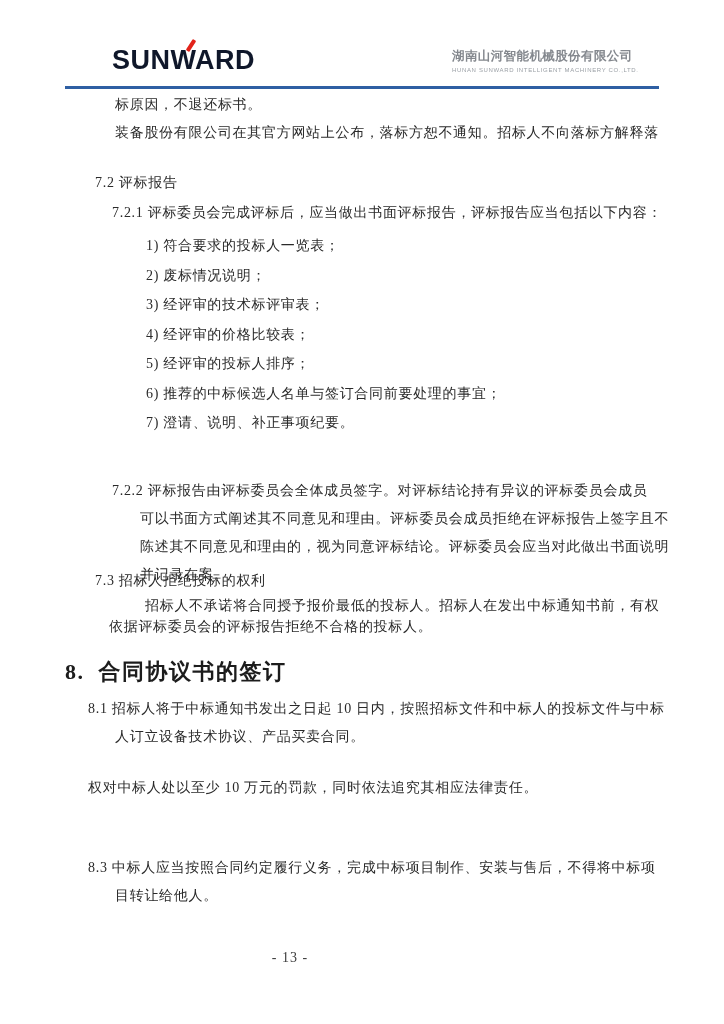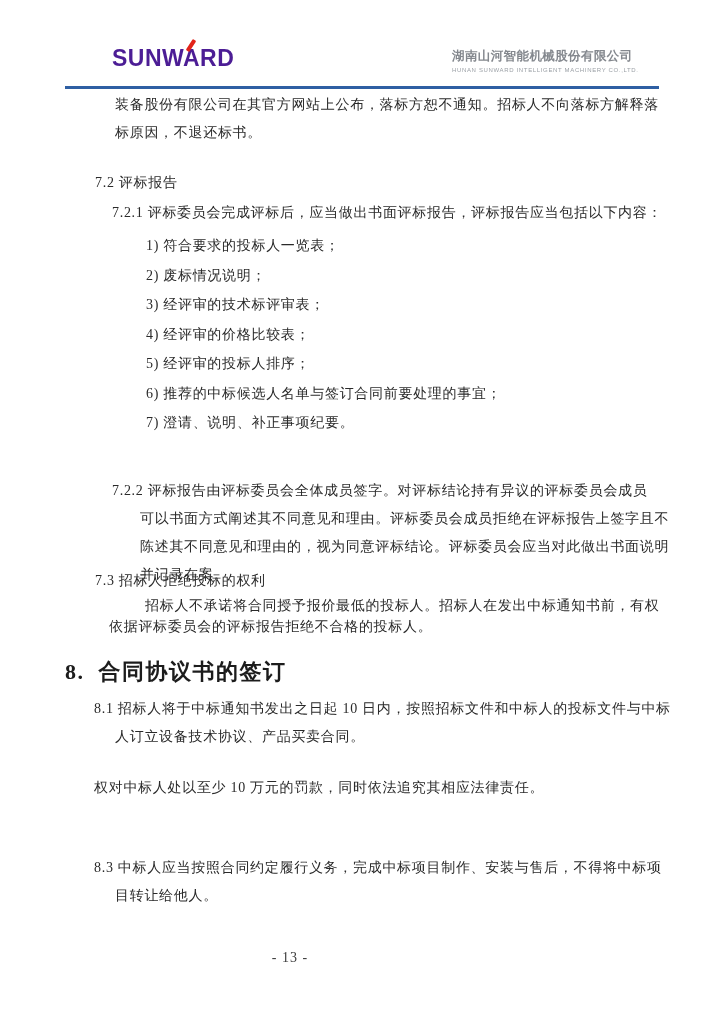--- a/index.html
+++ b/index.html
@@ -13,23 +13,23 @@
     color: #2a2a2a;
   }
 
   
   .logo {
     position: absolute;
     top: 47px;
     left: 112px;
     font-family: "Liberation Sans", "DejaVu Sans", sans-serif;
     font-weight: bold;
-    font-size: 23px;
+    font-size: 27px;
     letter-spacing: 0.5px;
-    color: #4c1d95;
+    color: #0f172a;
     line-height: 1;
   }
   .logo-accent {
     position: absolute;
     top: -8px;
     left: 77px;
     width: 4px;
     height: 13px;
     background: #e2231a;
     transform: rotate(33deg);
@@ -93,21 +93,21 @@
 
   .s8 {
     top: 657px; left: 65px;
     font-size: 22px;
     font-weight: bold;
     letter-spacing: 1.5px;
     white-space: pre;
     color: #1c1c1c;
   }
 
-  .hang .ln { line-height: 27.5px; margin-left: 6px; }
+  .hang .ln { line-height: 27.5px; }
   .hang .ln + .ln { margin-left: 27px; }
   .s81 { top: 695px; left: 88px; }
   .s82 { top: 774px; left: 88px; }
   .s83 { top: 854px; left: 88px; }
 
   .footer {
     position: absolute;
     top: 950px;
     left: 0;
     width: 580px;
@@ -128,22 +128,22 @@
   </div>
 
   <div class="company">
     <div class="company-cn">湖南山河智能机械股份有限公司</div>
     <div class="company-en">HUNAN SUNWARD INTELLIGENT MACHINERY CO.,LTD.</div>
   </div>
 
   <div class="header-rule"></div>
 
   <div class="blk intro">
+    <div class="ln">标原因，不退还标书。</div>
     <div class="ln">装备股份有限公司在其官方网站上公布，落标方恕不通知。招标人不向落标方解释落</div>
-    <div class="ln">标原因，不退还标书。</div>
   </div>
 
   <div class="blk s72">7.2 评标报告</div>
   <div class="blk s721">7.2.1 评标委员会完成评标后，应当做出书面评标报告，评标报告应当包括以下内容：</div>
 
   <div class="blk list">
     <div class="ln">1) 符合要求的投标人一览表；</div>
     <div class="ln">2) 废标情况说明；</div>
     <div class="ln">3) 经评审的技术标评审表；</div>
     <div class="ln">4) 经评审的价格比较表；</div>

